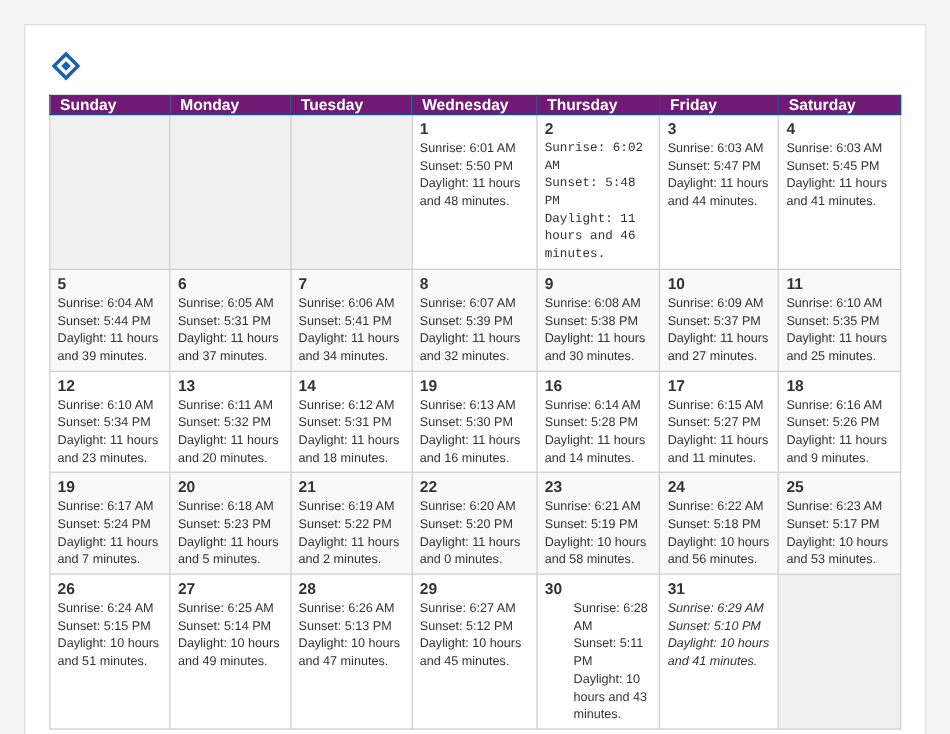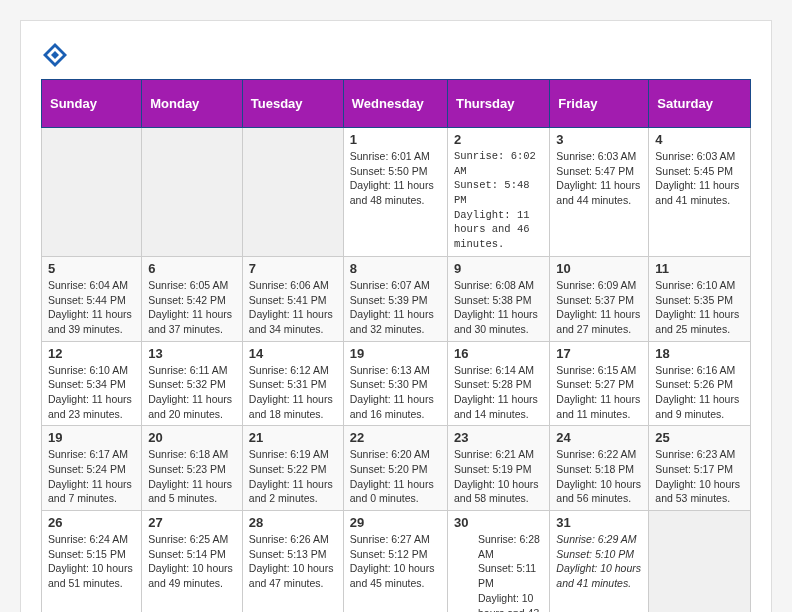--- a/index.html
+++ b/index.html
@@ -49,24 +49,24 @@
     }
     .location {
       font-size: 16px;
       color: #555;
     }
     .calendar {
       width: 100%;
       border-collapse: collapse;
     }
     .calendar th {
-      background-color: #a21caf;
+      background-color: #701a75;
       color: #fff;
       text-align: left;
-      padding: 16px 8px;
+      padding: 0 8px;
       font-size: 13px;
       font-weight: bold;
       border: 1px solid #1a4a8a;
     }
     .calendar td {
       border: 1px solid #ccc;
       vertical-align: top;
       padding: 4px 6px;
       width: 107px;
       min-height: 80px;
@@ -159,21 +159,21 @@
         <tr>
           <td>
             <span class="day-num">5</span>
             <div class="day-info" style="white-space: pre-line;">Sunrise: 6:04 AM
 Sunset: 5:44 PM
 Daylight: 11 hours and 39 minutes.</div>
           </td>
           <td>
             <span class="day-num">6</span>
             <div class="day-info" style="white-space: pre-line;">Sunrise: 6:05 AM
-Sunset: 5:42 PM
+Sunset: 5:31 PM
 Daylight: 11 hours and 37 minutes.</div>
           </td>
           <td>
             <span class="day-num">7</span>
             <div class="day-info" style="white-space: pre-line;">Sunrise: 6:06 AM
 Sunset: 5:41 PM
 Daylight: 11 hours and 34 minutes.</div>
           </td>
           <td>
             <span class="day-num">8</span>

